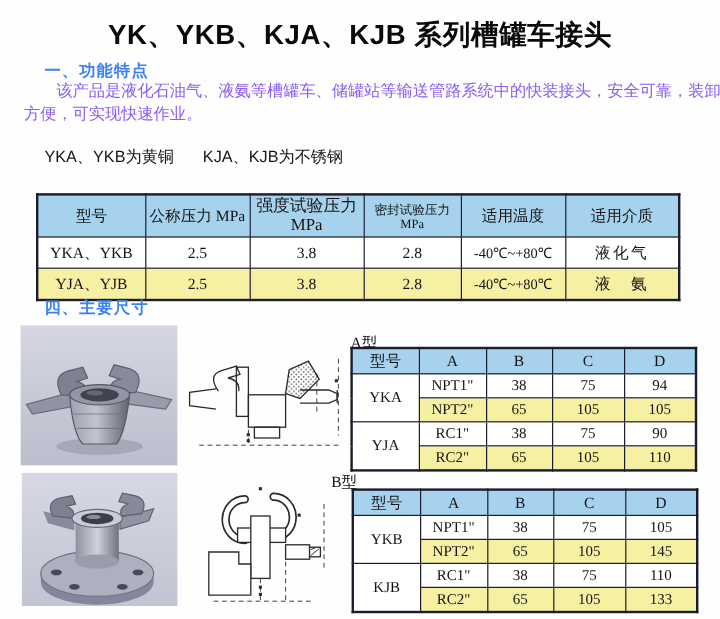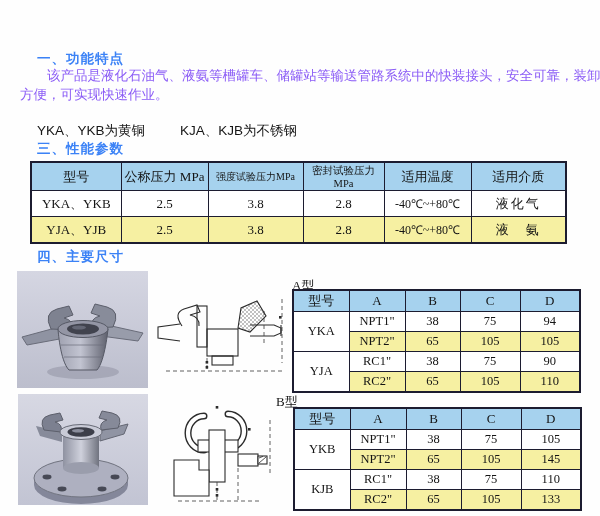--- a/index.html
+++ b/index.html
@@ -15,36 +15,36 @@
     position:absolute;left:37px;font-size:13.5px;font-weight:bold;color:#3b82f6;
     letter-spacing:1px;
   }
   .body-par{
     position:absolute;left:20px;top:66px;width:585px;margin:0;
     font-size:13.5px;line-height:19px;text-indent:2em;color:#8b5cf6;
   }
   .materials{
     position:absolute;left:37px;top:122px;font-size:13.5px;color:#161616;
   }
-  .materials .m2{margin-left:35px;text-align:right;}
+  .materials .m2{margin-left:24px;text-align:right;}
   
   table{border-collapse:collapse;table-layout:fixed;}
   table.dtab{border:2.5px solid #1c1c30;}
   .dtab td{
     border:1.5px solid #1c1c30;text-align:center;vertical-align:middle;padding:0;
     font-family:"Liberation Serif",serif;color:#141414;background:#ffffff;
   }
   .dtab td.hd{background:#a6d2ee;}
   .dtab tr.yel td{background:#f6f0a2;}
   .dtab td.span-model{background:#ffffff;}
   #perf-table{position:absolute;left:30px;top:161px;width:535px;}
   #perf-table td{font-size:13px;height:25px;}
   #perf-table td.hd{height:27px;}
   #perf-table td.sm{font-size:10.5px;margin-top:40px;}
-  #perf-table td.sm2{font-size:10px;}
+  #perf-table td.sm2{font-size:14px;}
   #perf-table td.temp{font-size:12px;}
   #perf-table td.medium{letter-spacing:2px;}
   #dim-table-a,#dim-table-b{width:287px;}
   #dim-table-a{position:absolute;left:292px;top:289px;}
   #dim-table-b{position:absolute;left:293px;top:407px;}
   .dims td{font-size:12.5px;height:19px;}
   .dims td.hd{height:20px;font-size:13px;}
   .type-label{
     position:absolute;font-family:"Liberation Serif",serif;font-size:13px;color:#141414;
   }
@@ -55,29 +55,29 @@
   #photo-a{left:17px;top:271px;}
   #draw-a{left:146px;top:283px;}
   #photo-b{left:18px;top:394px;}
   #draw-b{left:162px;top:402px;}
 </style>
 </head>
 <body>
 
 <div id="page">
 
+  <div class="title">YK、YKB、KJA、KJB 系列槽罐车接头</div>
 
   <div class="red-head" style="top:50px;">一、功能特点</div>
   <p class="body-par">该产品是液化石油气、液氨等槽罐车、储罐站等输送管路系统中的快装接头，安全可靠，装卸方便，可实现快速作业。</p>
 
   <div class="materials">
     <span class="m1">YKA、YKB为黄铜</span><span class="m2">KJA、KJB为不锈钢</span>
   </div>
 
-  <div class="red-head" style="top:140px;">三、性能参数</div>
 
   <table id="perf-table" class="dtab">
     <colgroup>
         <col style="width:90px">
         <col style="width:87px">
         <col style="width:95px">
         <col style="width:81px">
         <col style="width:87px">
         <col style="width:95px">
       </colgroup>

